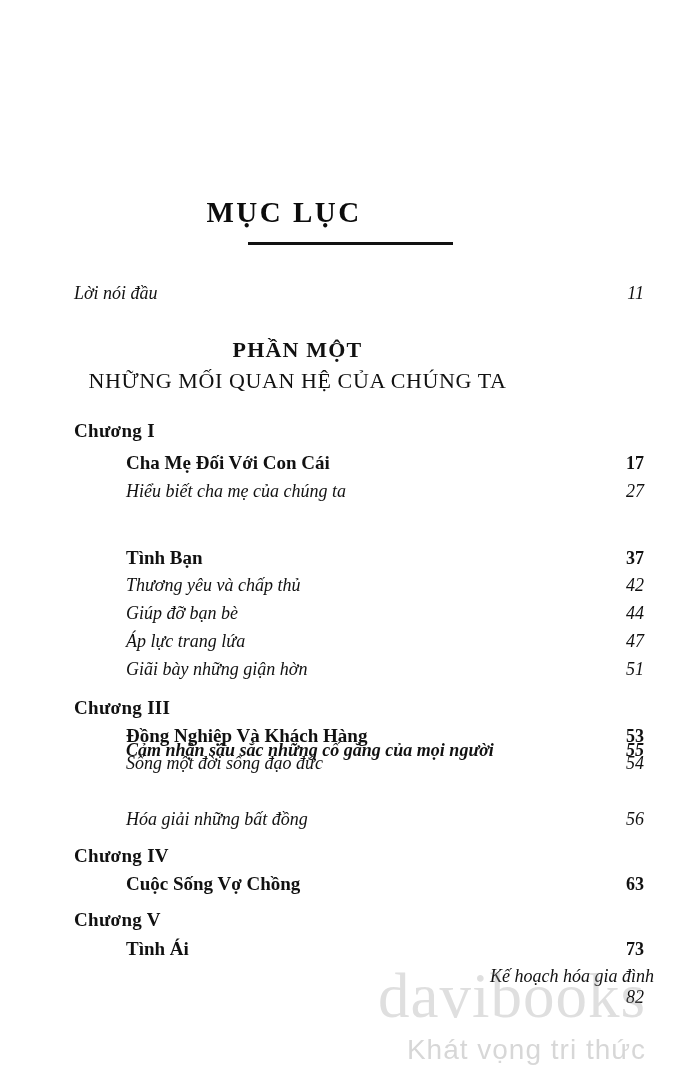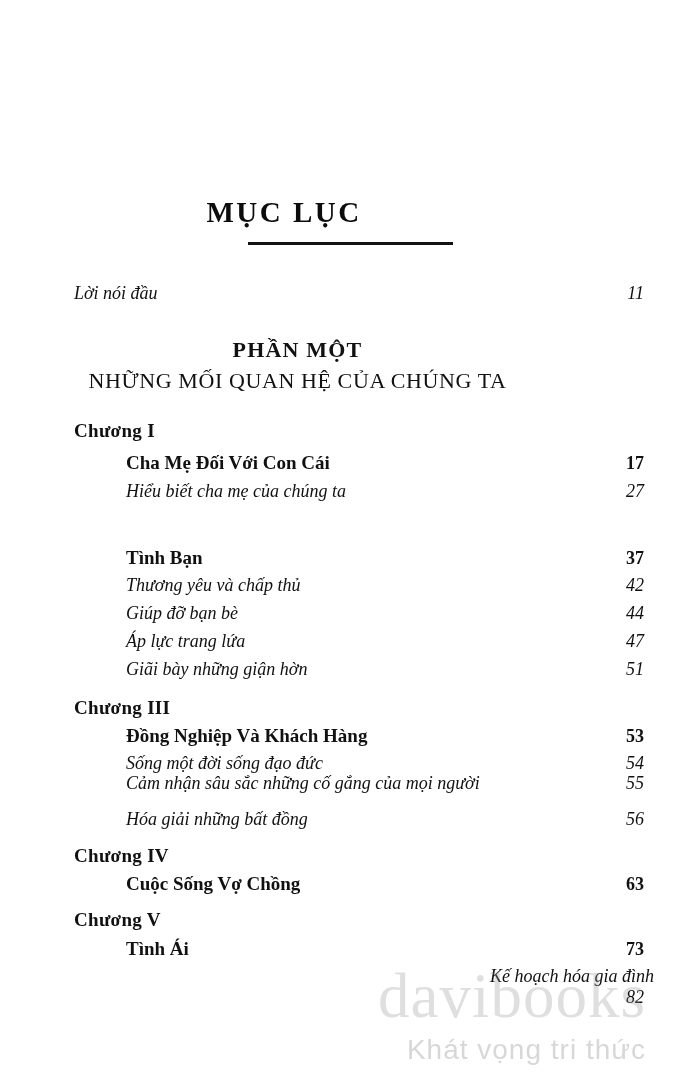--- a/index.html
+++ b/index.html
@@ -210,21 +210,21 @@
     <span class="label">Chương III</span>
   </div>
   <div class="row entry-main" style="top:725px;">
     <span class="label">Đồng Nghiệp Và Khách Hàng</span>
     <span class="page-num">53</span>
   </div>
   <div class="row entry-sub" style="top:753px;">
     <span class="label">Sống một đời sống đạo đức</span>
     <span class="page-num">54</span>
   </div>
-  <div class="row entry-sub" style="top:773px;">
+  <div class="row entry-sub" style="top:740px;font-weight:bold;">
     <span class="label">Cảm nhận sâu sắc những cố gắng của mọi người</span>
     <span class="page-num">55</span>
   </div>
   <div class="row entry-sub" style="top:809px;">
     <span class="label">Hóa giải những bất đồng</span>
     <span class="page-num">56</span>
   </div>
 
   <div class="row chapter" style="top:845px;">
     <span class="label">Chương IV</span>

